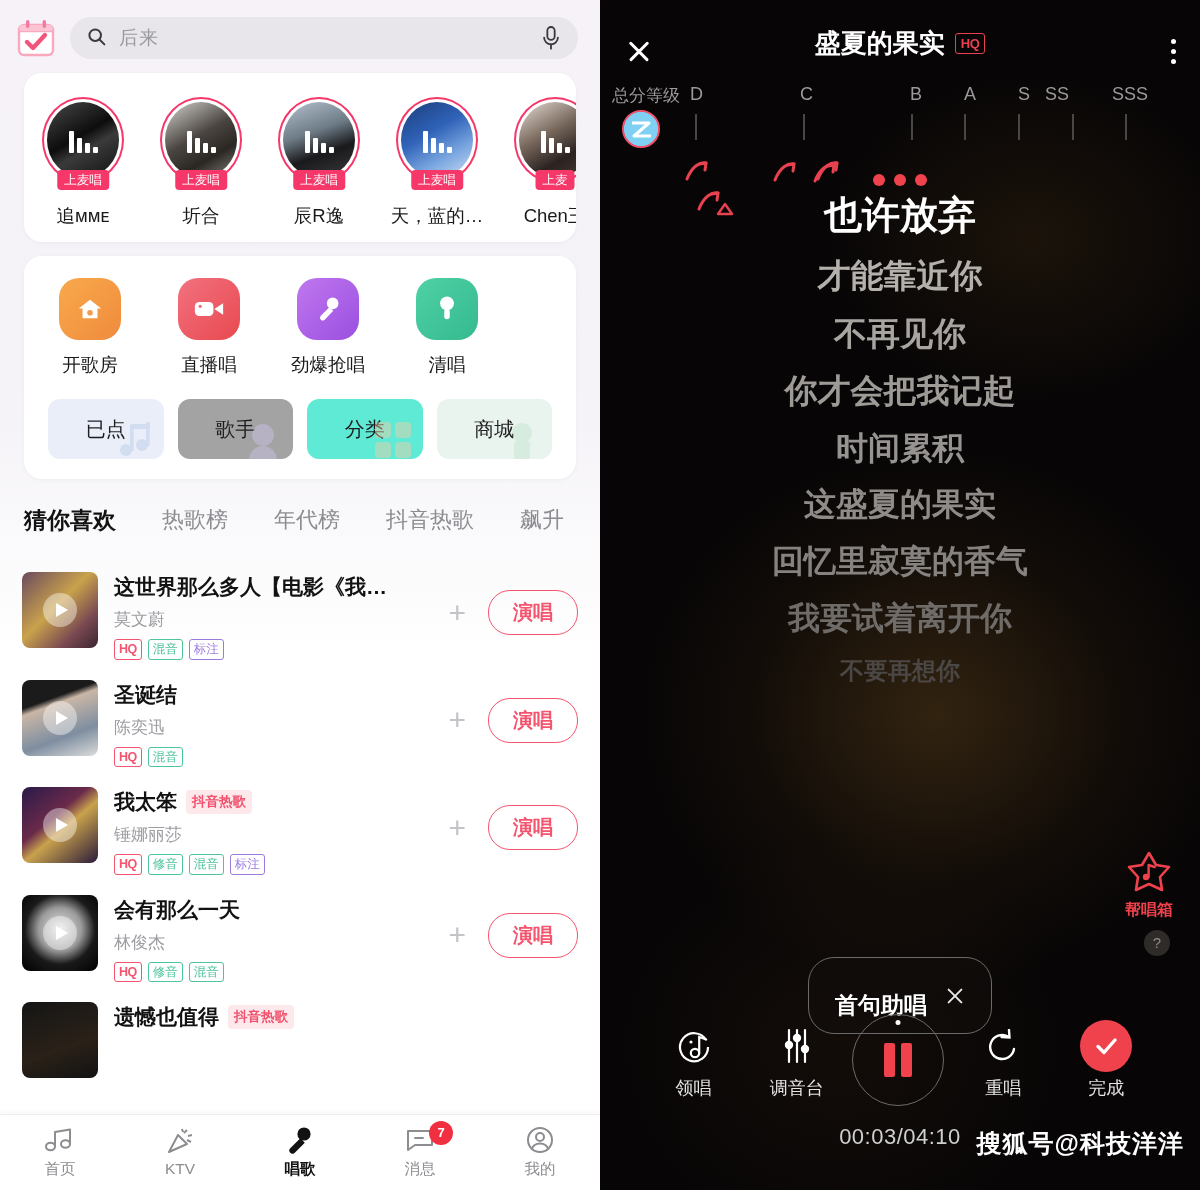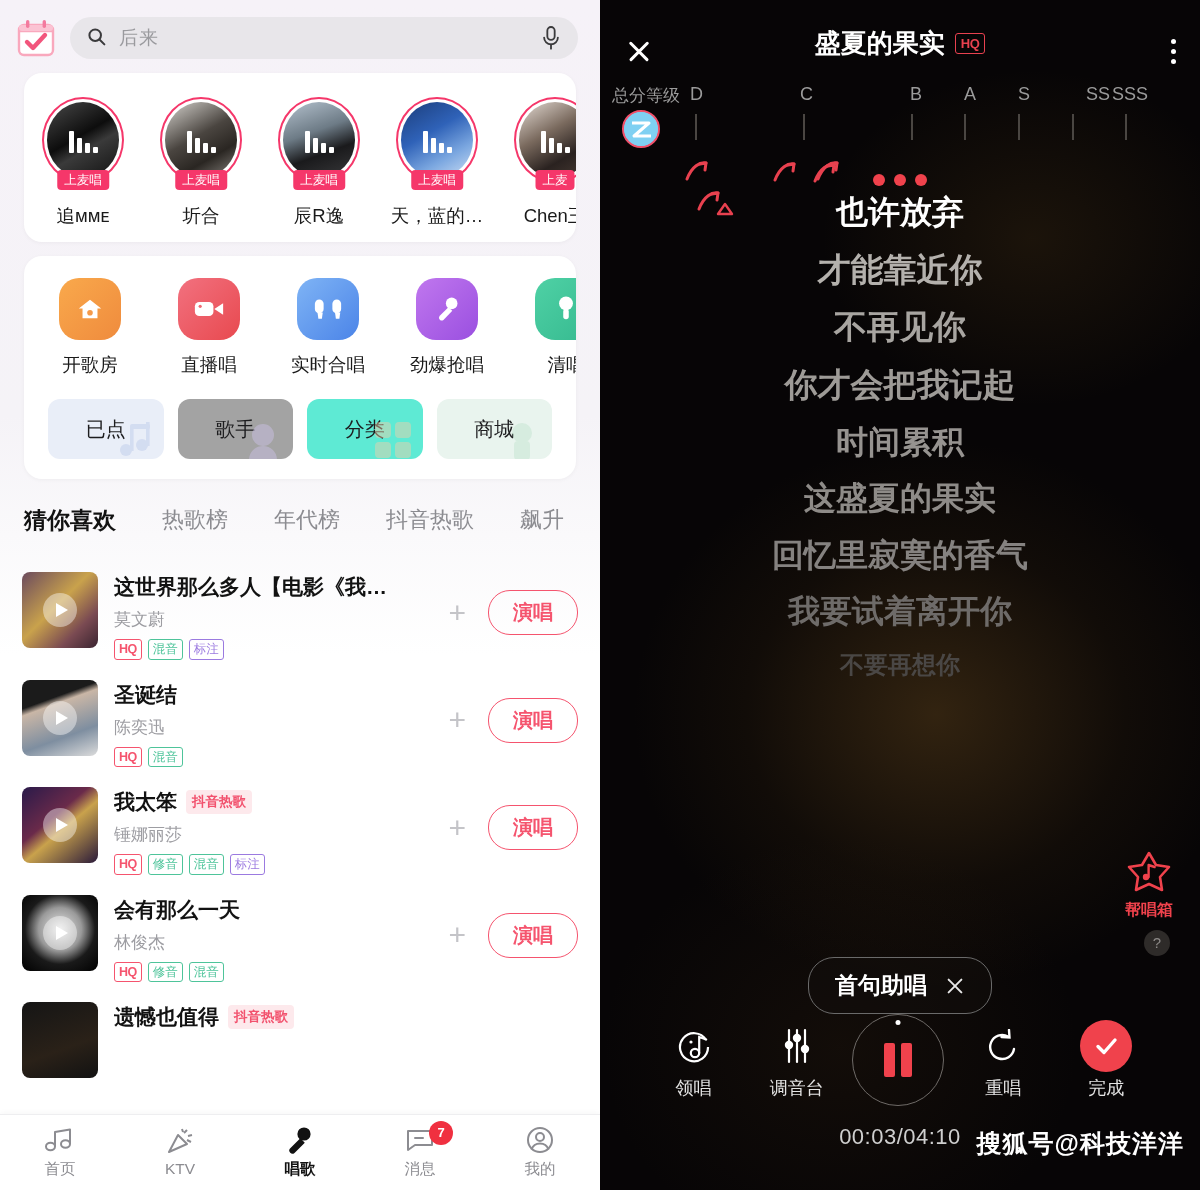--- a/index.html
+++ b/index.html
@@ -201,21 +201,21 @@
     content:""; width:11px; height:11px; border-left:2px solid #bdbdbd;
     border-top:2px solid #bdbdbd; transform:rotate(45deg); margin-top:4px;
   }
   .chev-stem { position:absolute; right:41px; bottom:16px; width:1px; height:18px; background:#555; }
 
   .lyrics { position:relative; margin-top:38px; text-align:center; }
   .l-dots { display:flex; gap:9px; justify-content:center; margin-bottom:10px; }
   .l-dots i { width:12px; height:12px; border-radius:50%; background:#f0424c; display:block; }
   .lyr { position:relative; display:inline-block; white-space:nowrap; }
   .lyr-row { margin:0 0 23px 0; line-height:1.05; }
-  .lyr.cur { color:#fff; font-size:32px; font-weight:bold;font-family:Liberation Serif, serif; }
+  .lyr.cur { color:#fff; font-size:38px; font-weight:bold;font-family:Liberation Serif, serif; }
   .lyr.n1 { color:#b4b1ad; font-size:33px; font-weight:bold; }
   .lyr.n2 { color:#a8a5a1; font-size:33px; font-weight:bold; }
   .lyr.n3 { color:#9e9b97; font-size:33px; font-weight:bold; }
   .lyr.n4 { color:#969390; font-size:32px; font-weight:bold; }
   .lyr.n5 { color:#8e8b88; font-size:32px; font-weight:bold; }
   .lyr.n6 { color:#858280; font-size:32px; font-weight:bold; }
   .lyr.n7 { color:#6e6b69; font-size:32px; font-weight:bold; }
   .lyr.n8 { color:#4a4745; font-size:24px; font-weight:bold; }
   .breath { position:absolute; width:26px; height:24px; }
 
@@ -224,21 +224,21 @@
   .q-btn {
     position:absolute; right:30px; top:930px; width:26px; height:26px; border-radius:50%;
     background:#2e2b29; color:#8d8a88; font-size:15px; text-align:center; line-height:26px;
   }
 
   .assist {
     position:absolute; left:50%; transform:translateX(-50%); top:957px;
     border:1px solid #6a6a6a; border-radius:26px; padding:12px 26px;
     display:flex; align-items:center; gap:18px; background:rgba(18,14,12,.5);
   }
-  .assist-lbl { color:#fff; font-size:23px; font-weight:bold; }
+  .assist-lbl { color:#fff; font-size:23px; font-weight:bold;margin-top:20px; }
   .assist-x { position:relative; width:20px; height:20px; }
   .assist-x::before,.assist-x::after {
     content:""; position:absolute; left:0; top:9px; width:20px; height:2px;
     background:#e8e8e8; border-radius:2px;
   }
   .assist-x::before { transform:rotate(45deg); }
   .assist-x::after  { transform:rotate(-45deg); }
 
   .controls {
     position:absolute; left:0; bottom:84px; width:600px;
@@ -396,32 +396,20 @@
           <div class="feat-ic f2">
             <svg viewBox="0 0 34 24" width="30" height="22" fill="#fff">
                 <rect x="1" y="4" width="21" height="16" rx="5"></rect>
                 <path d="M23 12 L33 5.5 v13 Z"></path>
                 <circle cx="7" cy="9" r="1.8" fill="#ef6a73"></circle>
               </svg>
           </div>
           <div class="feat-label">直播唱</div>
         </div>
         <div class="feat">
-          <div class="feat-ic f3">
-            <svg viewBox="0 0 32 26" width="28" height="24" fill="#fff">
-              <path d="M6 2 a5 5 0 0 1 5 5 v6 a5 5 0 0 1 -10 0 V7 a5 5 0 0 1 5 -5Z"></path>
-              <path d="M26 2 a5 5 0 0 1 5 5 v6 a5 5 0 0 1 -10 0 V7 a5 5 0 0 1 5 -5Z"></path>
-              <path d="M3 15 v4 a8 8 0 0 0 26 0 v-4" stroke="#fff" stroke-width="0" fill="none"></path>
-              <path d="M4 17 l1 7 h4 l1 -7Z"></path>
-                <path d="M24 17 l1 7 h4 l1 -7Z"></path>
-            </svg>
-          </div>
-          <div class="feat-label">实时合唱</div>
-        </div>
-        <div class="feat">
           <div class="feat-ic f4">
             <svg viewBox="0 0 30 30" width="28" height="28" fill="#fff">
                 <circle cx="20" cy="9" r="6.2"></circle>
                 <path d="M16.5 13 L7 22.5 a3 3 0 0 0 4.2 4.2 L20.7 17Z"></path>
               </svg>
           </div>
           <div class="feat-label">劲爆抢唱</div>
         </div>
         <div class="feat">
           <div class="feat-ic f5">
@@ -652,21 +640,21 @@
         </div>
     </div>
 
     <div class="grade">
       <span class="grade-lbl">总分等级</span>
       <span class="grade-tick" style="left:90px">D</span>
       <span class="grade-tick" style="left:200px">C</span>
       <span class="grade-tick" style="left:310px">B</span>
       <span class="grade-tick" style="left:364px">A</span>
       <span class="grade-tick" style="left:418px">S</span>
-      <span class="grade-tick" style="left:486px">SS</span>
+      <span class="grade-tick" style="left:445px">SS</span>
       <span class="grade-tick" style="left:512px">SSS</span>
       <span class="tick-line" style="left:95px"></span>
       <span class="tick-line" style="left:203px"></span>
       <span class="tick-line" style="left:311px"></span>
       <span class="tick-line" style="left:364px"></span>
       <span class="tick-line" style="left:418px"></span>
       <span class="tick-line" style="left:472px"></span>
       <span class="tick-line" style="left:525px"></span>
       <div class="grade-av">
         <svg viewBox="0 0 34 34" width="34" height="34">

